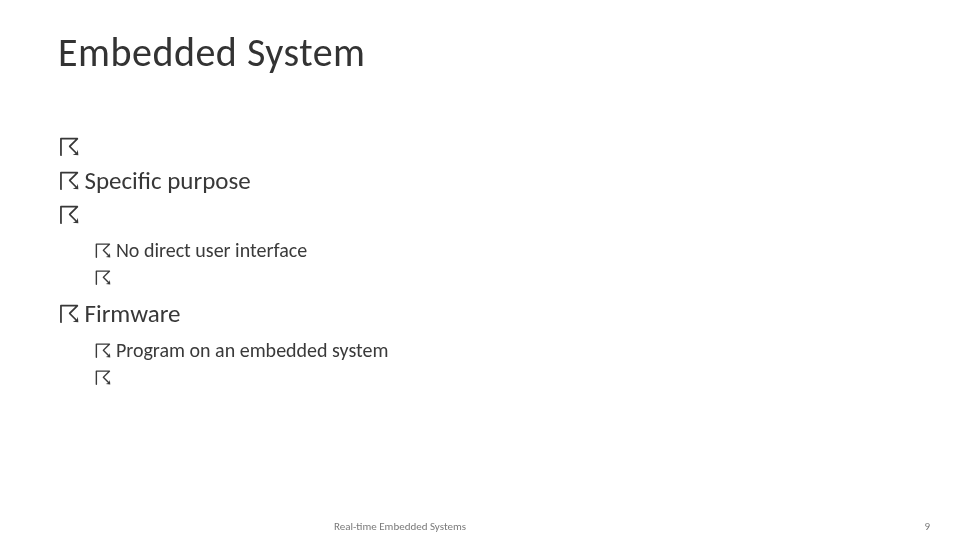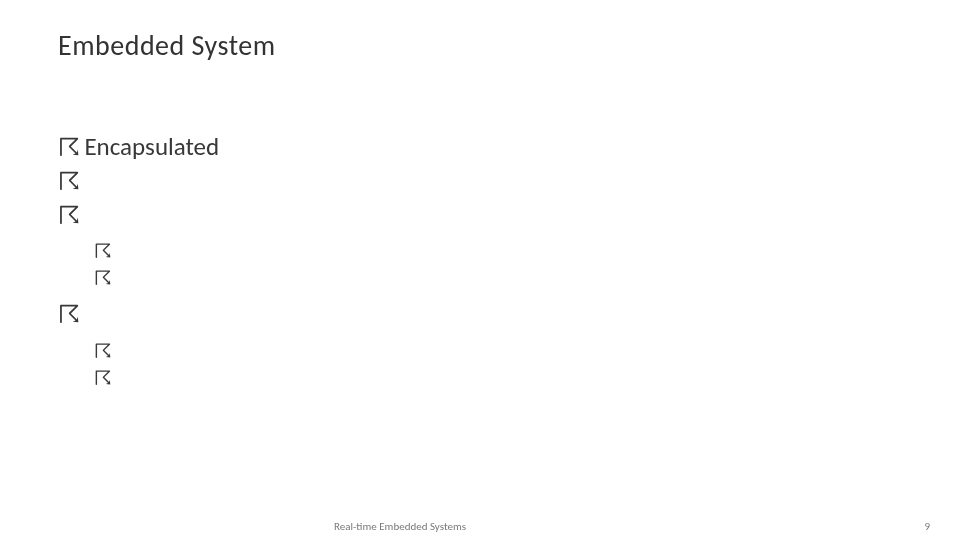--- a/index.html
+++ b/index.html
@@ -15,21 +15,21 @@
   .slide {
     position: relative;
     width: 960px;
     height: 540px;
     box-sizing: border-box;
   }
   .title {
     position: absolute;
     left: 58px;
     top: 28px;
-    font-size: 28px;
+    font-size: 40px;
     font-weight: 400;
     color: #333333;
     letter-spacing: 0.5px;
   }
   .content {
     position: absolute;
     left: 58px;
     top: 130px;
     width: 820px;
   }
@@ -80,48 +80,51 @@
 <body>
 
 <div class="slide">
 
   <div class="title">Embedded System</div>
 
   <div class="content">
 
     <div class="l1">
       <span class="bullet">☈</span>
-      <span>Encapsulated</span>
     </div>
     <div class="l1">
       <span class="bullet">☈</span>
+      <span>Specific purpose</span>
     </div>
     <div class="l1">
       <span class="bullet">☈</span>
     </div>
 
     <div class="gap"></div>
 
     <div class="l2">
       <span class="bullet">☈</span>
+      <span>No direct user interface</span>
     </div>
     <div class="l2">
       <span class="bullet">☈</span>
     </div>
 
     <div class="gap"></div>
 
     <div class="l1">
       <span class="bullet">☈</span>
+      <span>Firmware</span>
     </div>
 
     <div class="gap"></div>
 
     <div class="l2">
       <span class="bullet">☈</span>
+      <span>Program on an embedded system</span>
     </div>
     <div class="l2">
       <span class="bullet">☈</span>
     </div>
 
   </div>
 
   <div class="footer">
     <div class="footer-center">Real-time Embedded Systems</div>
     <div class="footer-right">9</div>

